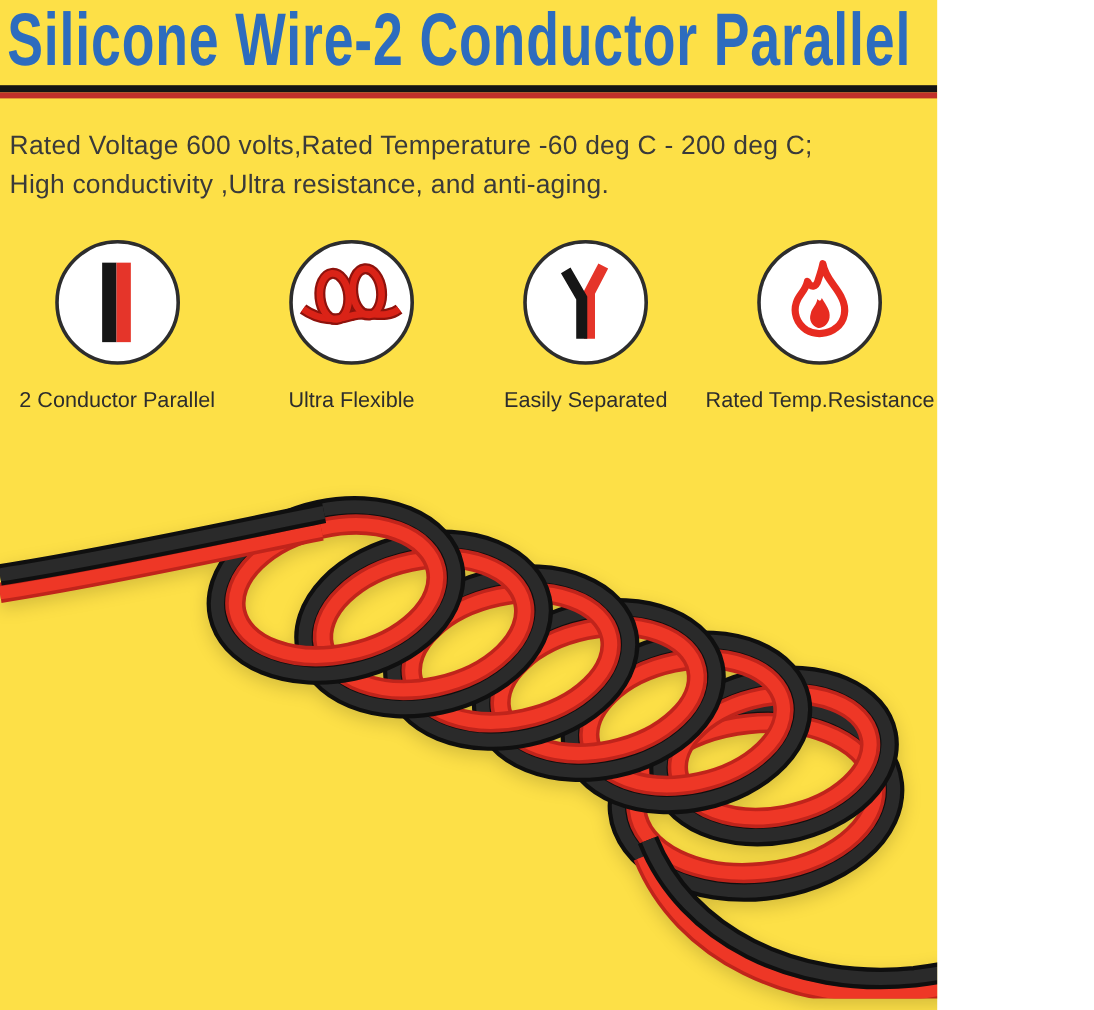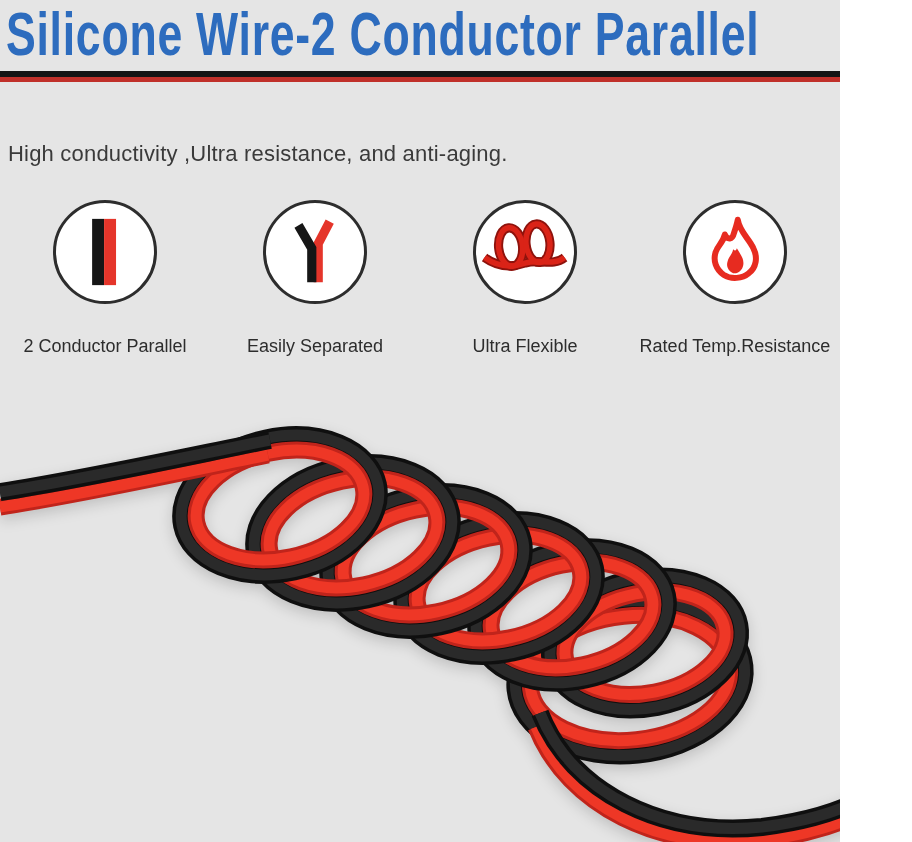--- a/index.html
+++ b/index.html
@@ -1,88 +1,88 @@
 <!DOCTYPE html>
 <html><head>
 <meta charset="utf-8">
 <style>
   html,body{margin:0;padding:0;background:#ffffff;}
-  .page{position:relative;width:840px;height:842px;background:#e5e5e5;overflow:hidden;
+  .page{position:relative;width:781px;height:842px;background:#fde047;overflow:hidden;
         font-family:"Liberation Sans","DejaVu Sans",sans-serif;}
   
   .title{margin:2px 0 0 6px;width:1256px;white-space:nowrap;
          font-size:62px;font-weight:bold;letter-spacing:1px;color:#2d6cbe;
          transform:scaleX(0.72);transform-origin:left top;line-height:64px;}
   
   .divider{margin-top:5px;}
   .divider-black{height:6px;background:#141414;}
   .divider-red{height:5px;background:#c0302a;}
   
   .desc{margin:22px 0 0 8px;font-size:22px;line-height:33px;color:#3a3a3a;letter-spacing:0.2px;}
   
   .features{display:flex;margin-top:30px;}
   .feature{flex:1;display:flex;flex-direction:column;align-items:center;}
   .circle{width:98px;height:98px;border:3px solid #2d2d2d;border-radius:50%;
           display:flex;align-items:center;justify-content:center;background:#fff;}
-  .feature-label{margin-top:32px;font-size:18px;color:#2d2d2d;white-space:nowrap;}
+  .feature-label{margin-top:19px;font-size:18px;color:#2d2d2d;white-space:nowrap;}
   
   .photo{display:block;margin-top:26px;filter:drop-shadow(0 5px 7px rgba(0,0,0,0.16));}
 </style>
 </head>
 <body>
 
 <div class="page">
 
   <h1 class="title">Silicone Wire-2 Conductor Parallel</h1>
 
   <div class="divider">
     <div class="divider-black"></div>
     <div class="divider-red"></div>
   </div>
 
-  <p class="desc"><br><span>High conductivity ,Ultra resistance, and anti-aging.</span></p>
+  <p class="desc"><span>Rated Voltage 600 volts,Rated Temperature -60 deg C - 200 deg C;</span><br><span>High conductivity ,Ultra resistance, and anti-aging.</span></p>
 
   <div class="features">
 
     <div class="feature">
       <div class="circle">
         <svg width="92" height="92" viewBox="-50 -50 100 100">
           <rect x="-14" y="-36" width="13" height="72" fill="#161616"></rect>
           <rect x="-1" y="-36" width="13" height="72" fill="#e5352a"></rect>
         </svg>
       </div>
       <div class="feature-label">2 Conductor Parallel</div>
-    </div>
-
-    <div class="feature">
-      <div class="circle">
-        <svg width="92" height="92" viewBox="-50 -50 100 100" fill="none" stroke-width="10" stroke-linejoin="miter">
-          <path d="M 16,-33 L 3.5,-9 L 3.5,33" stroke="#e5352a"></path>
-          <path d="M -18,-29 L -3.5,-4 L -3.5,33" stroke="#161616"></path>
-        </svg>
-      </div>
-      <div class="feature-label">Easily Separated</div>
     </div>
 
     <div class="feature">
       <div class="circle">
         <svg width="92" height="92" viewBox="-50 -50 100 100" fill="none">
           <g stroke="#8e120c" stroke-width="10">
             <path d="M -44,6 C -30,16 -14,17 0,12 C 16,7 30,16 43,6"></path>
             <ellipse cx="-15" cy="-7" rx="13" ry="21" transform="rotate(-6)"></ellipse>
             <ellipse cx="15" cy="-8" rx="13" ry="21" transform="rotate(-6)"></ellipse>
           </g>
           <g stroke="#da2317" stroke-width="6">
             <path d="M -44,6 C -30,16 -14,17 0,12 C 16,7 30,16 43,6"></path>
             <ellipse cx="-15" cy="-7" rx="13" ry="21" transform="rotate(-6)"></ellipse>
             <ellipse cx="15" cy="-8" rx="13" ry="21" transform="rotate(-6)"></ellipse>
           </g>
         </svg>
       </div>
       <div class="feature-label">Ultra Flexible</div>
+    </div>
+
+    <div class="feature">
+      <div class="circle">
+        <svg width="92" height="92" viewBox="-50 -50 100 100" fill="none" stroke-width="10" stroke-linejoin="miter">
+          <path d="M 16,-33 L 3.5,-9 L 3.5,33" stroke="#e5352a"></path>
+          <path d="M -18,-29 L -3.5,-4 L -3.5,33" stroke="#161616"></path>
+        </svg>
+      </div>
+      <div class="feature-label">Easily Separated</div>
     </div>
 
     <div class="feature">
       <div class="circle">
         <svg width="92" height="92" viewBox="-50 -50 100 100">
           <path d="M 3,-35 C 5,-22 15,-15 20,-4 C 25,6 23,17 15,23 C 8,29 -4,30 -12,25
                    C -21,19 -24,9 -21,0 C -19,-7 -13,-10 -11,-19 C -8,-13 -3,-13 -1,-21
                    C 1,-27 2,-30 3,-35 Z" fill="#ffffff" stroke="#e72b20" stroke-width="6.5" stroke-linejoin="round"></path>
           <path d="M 2,-4 C 6,3 10,7 9,14 C 8,20 3,24 -2,23 C -7,21 -10,16 -8,10
                    C -7,5 -3,3 -2,-3 C 0,-1 1,-1 2,-4 Z" fill="#e72b20"></path>

